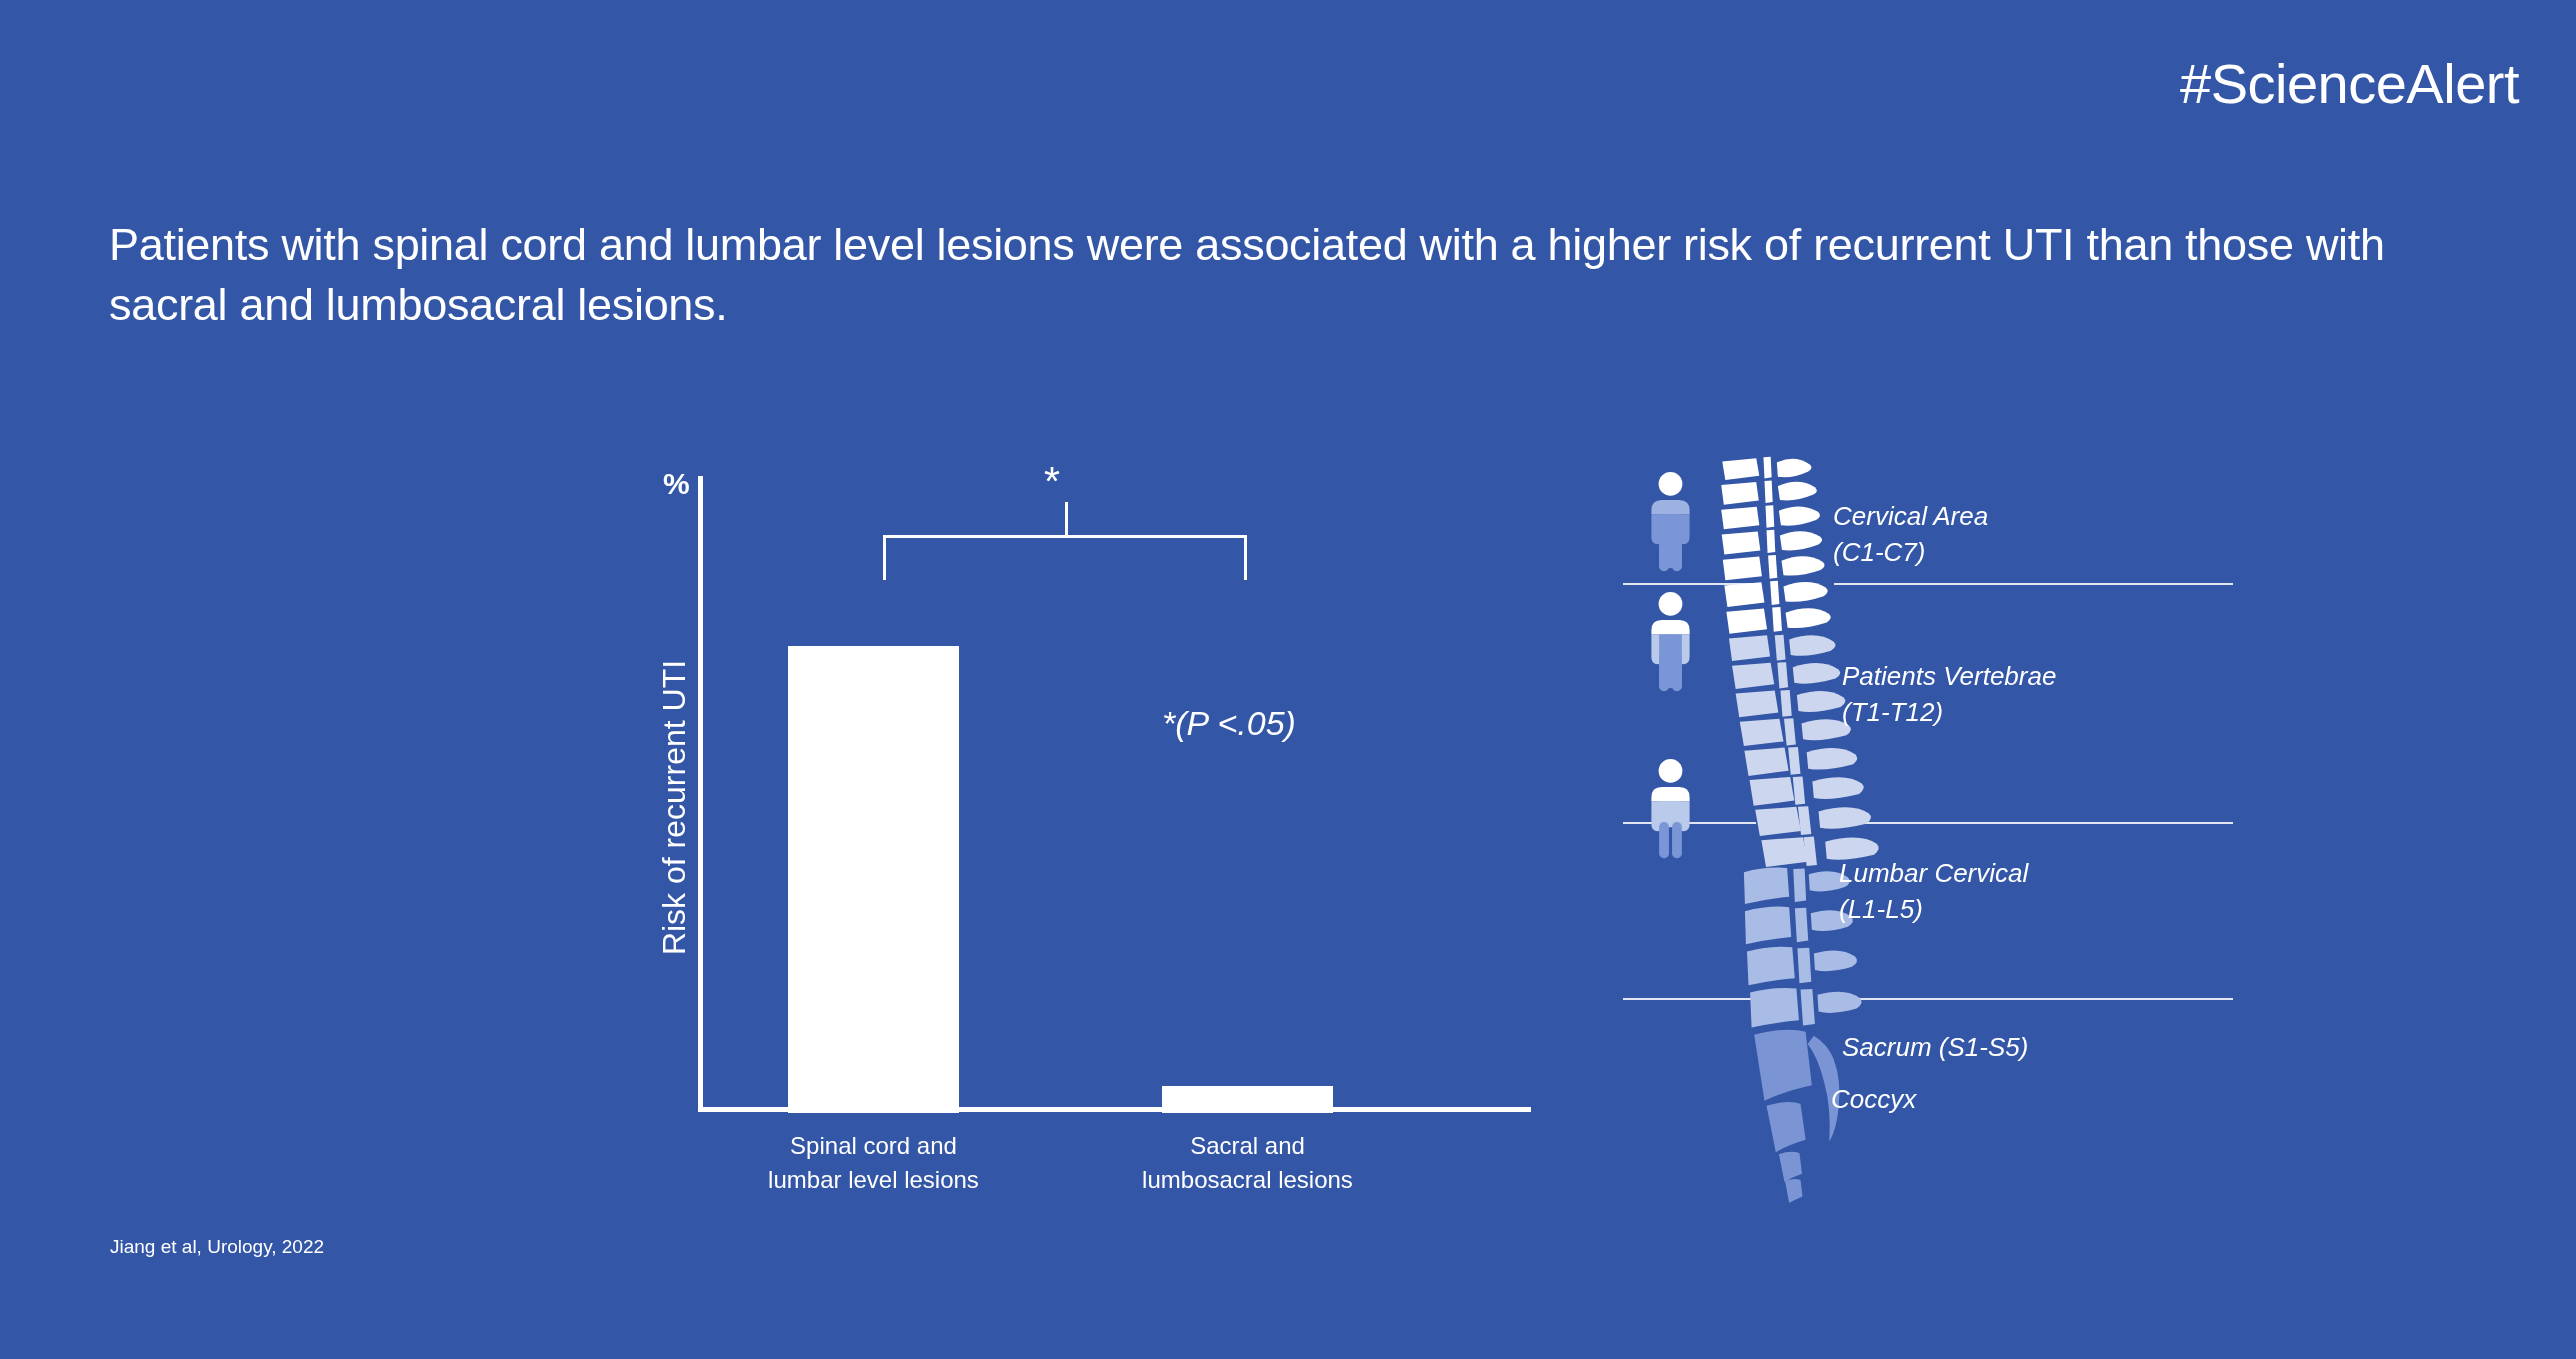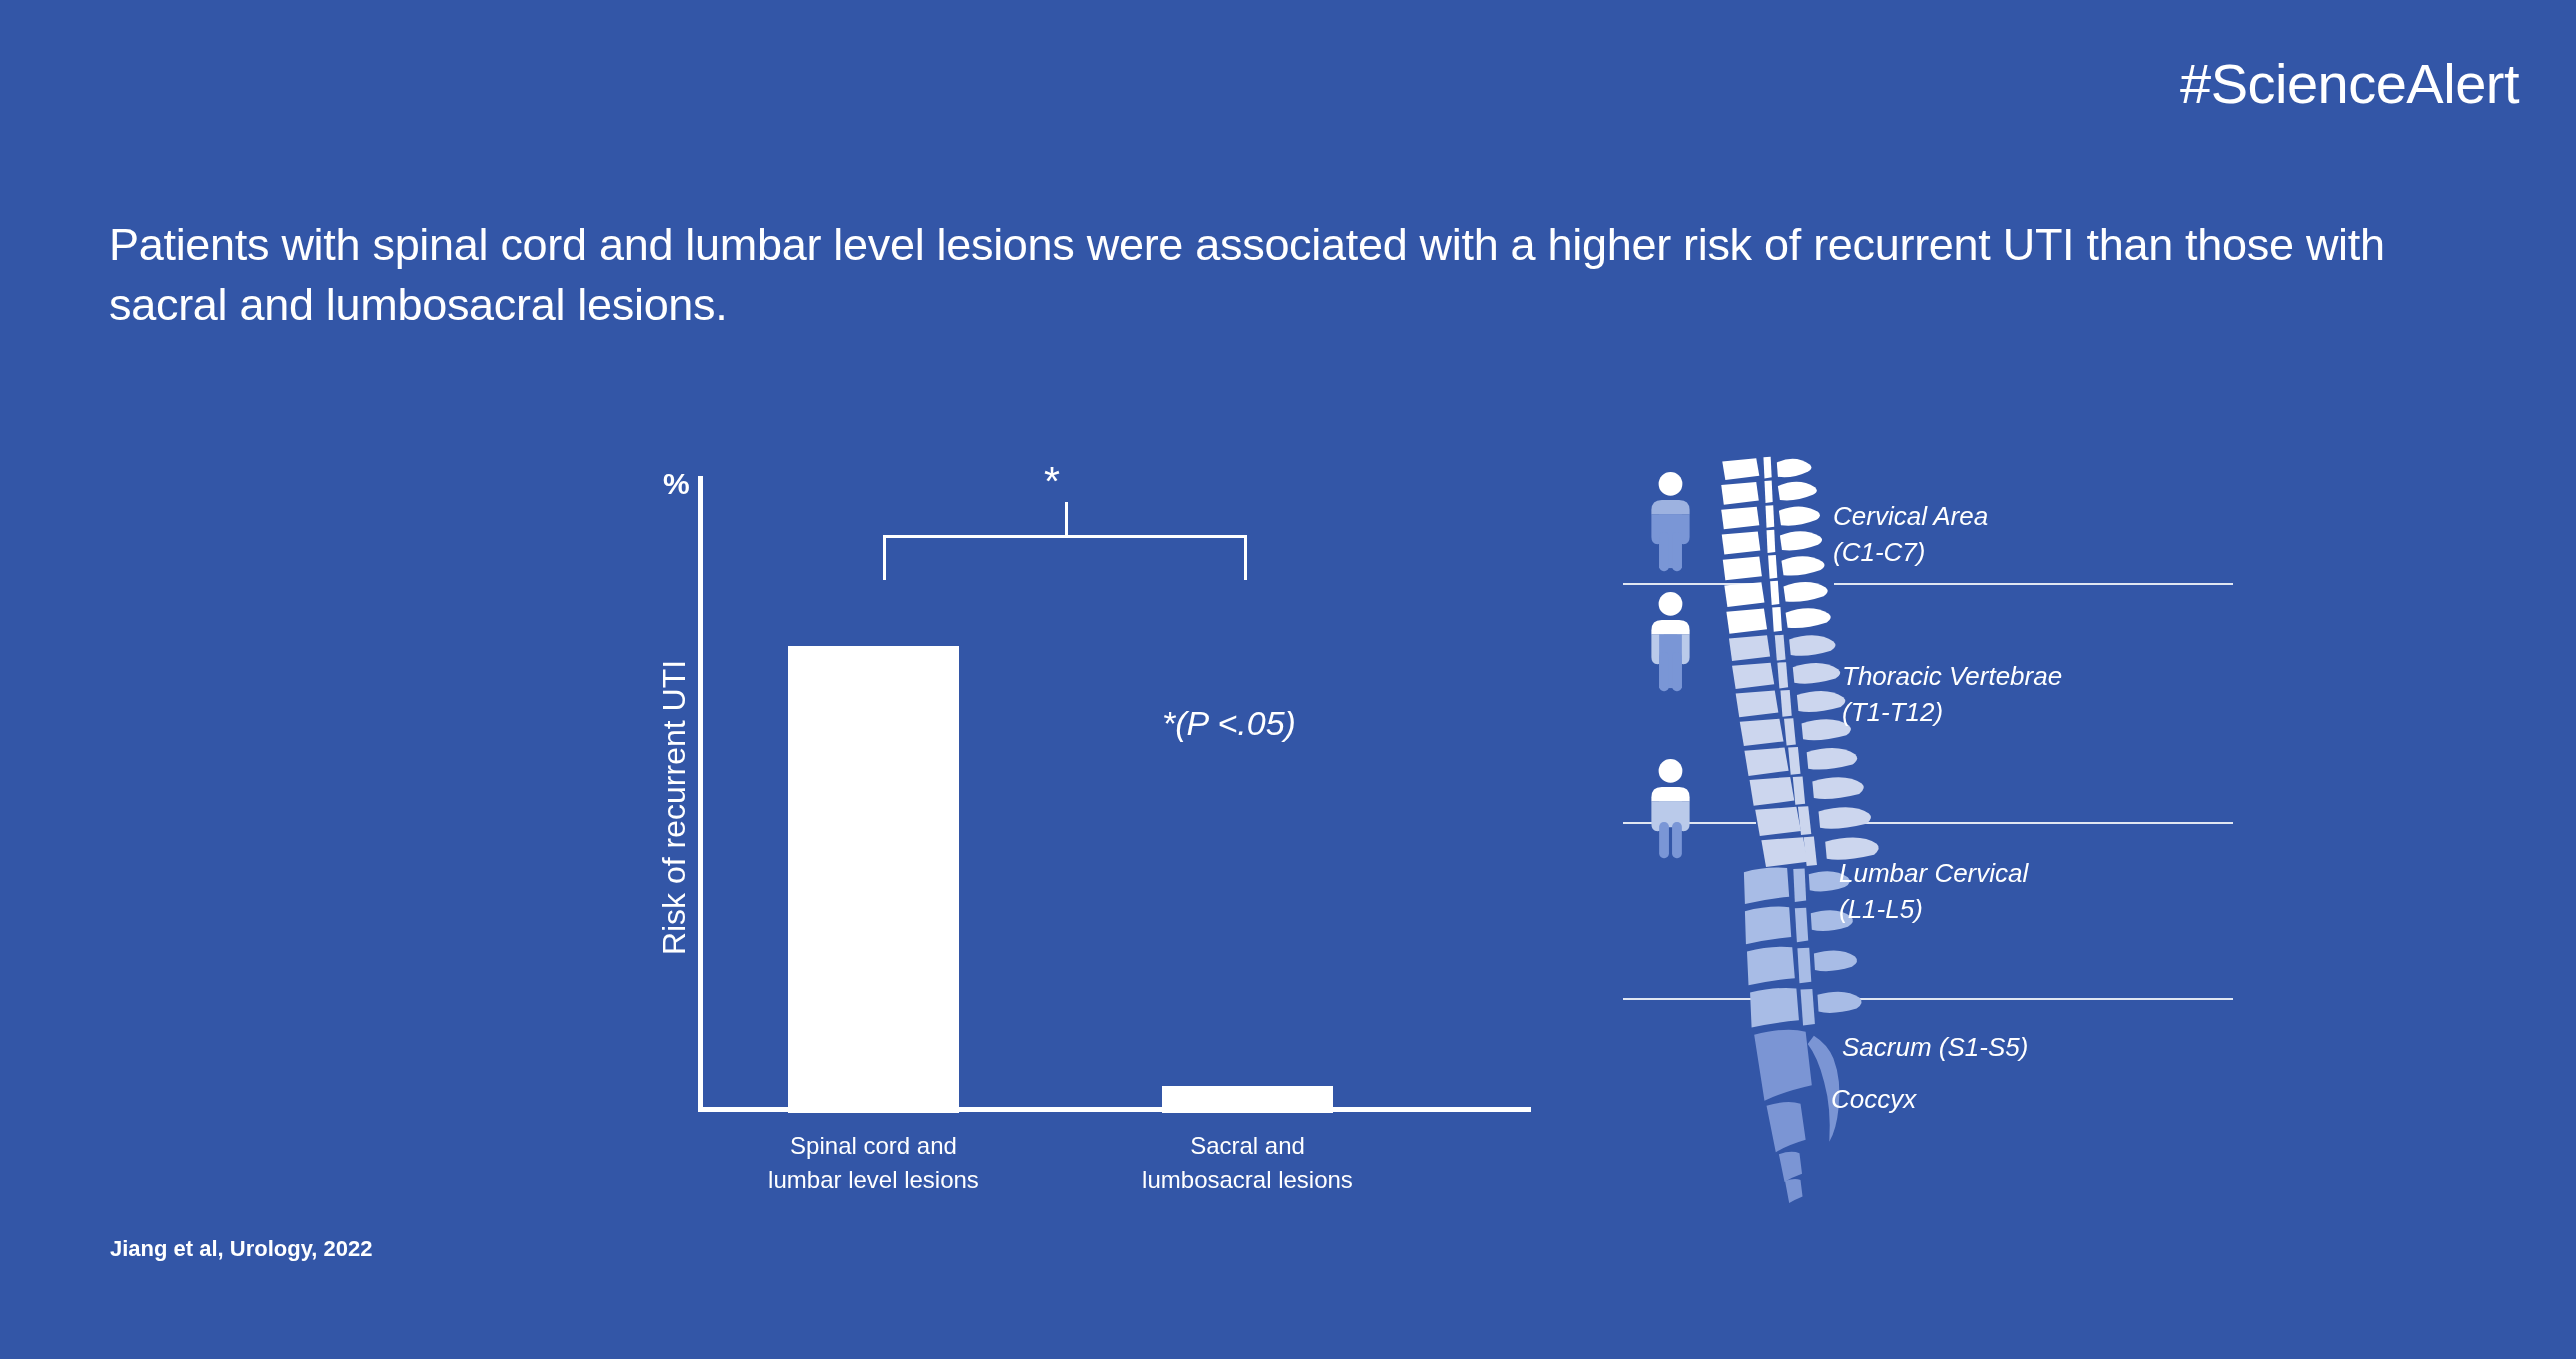--- a/index.html
+++ b/index.html
@@ -40,22 +40,22 @@
     font-weight: 400;
     line-height: 1.33;
     letter-spacing: -0.3px;
   }
 
   
   #citation {
     position: absolute;
     left: 110px;
     top: 1236px;
-    font-size: 22px;
-    font-weight: 700;
+    font-size: 19px;
+    font-weight: 400;
     letter-spacing: 0px;
     white-space: nowrap;
   }
 
   
   #chart {
     position: absolute;
     left: 634px;
     top: 464px;
     width: 938px;
@@ -382,21 +382,21 @@
         </g>
       </svg>
     </div>
 
     <div class="region-label" style="left:236px; top:40px;">
       <div>Cervical Area</div>
       <div>(C1-C7)</div>
     </div>
 
     <div class="region-label" style="left:245px; top:200px;">
-      <div>Thoracic Vertebrae</div>
+      <div>Patients Vertebrae</div>
       <div>(T1-T12)</div>
     </div>
 
     <div class="region-label" style="left:242px; top:397px;">
       <div>Lumbar Cervical</div>
       <div>(L1-L5)</div>
     </div>
 
     <div class="region-label" style="left:245px; top:571px;">
       <div>Sacrum (S1-S5)</div>

